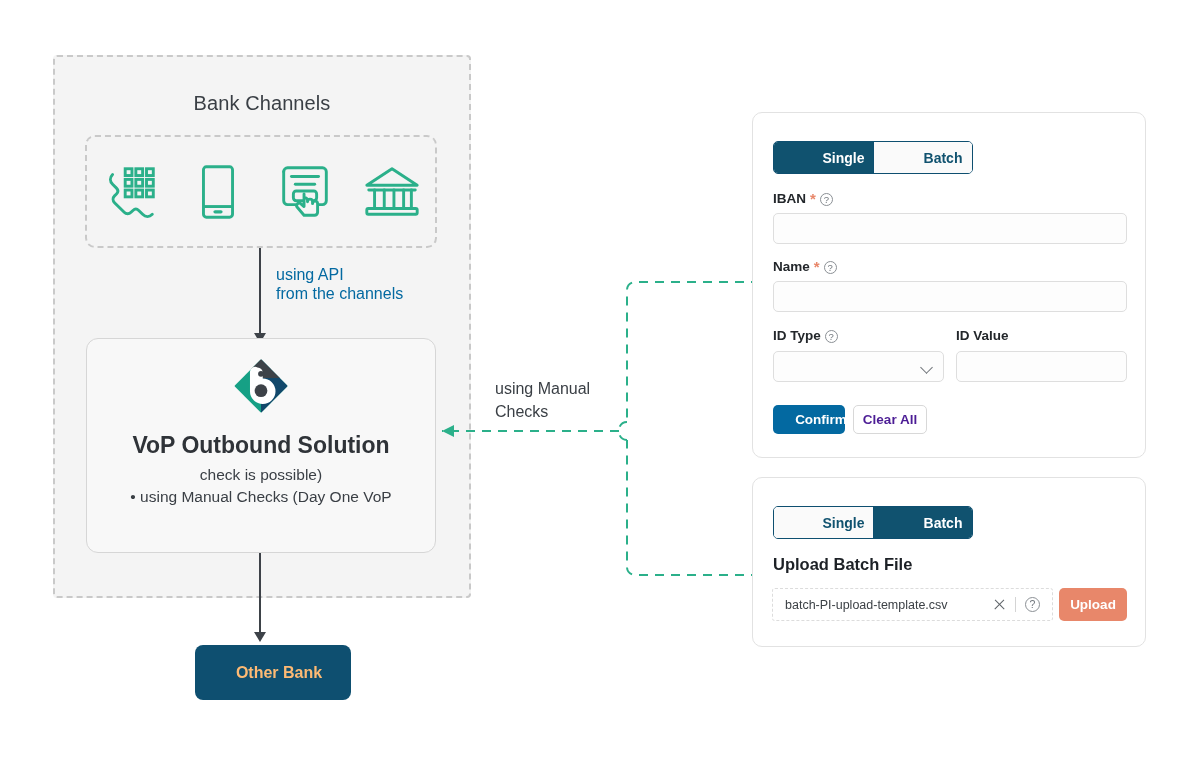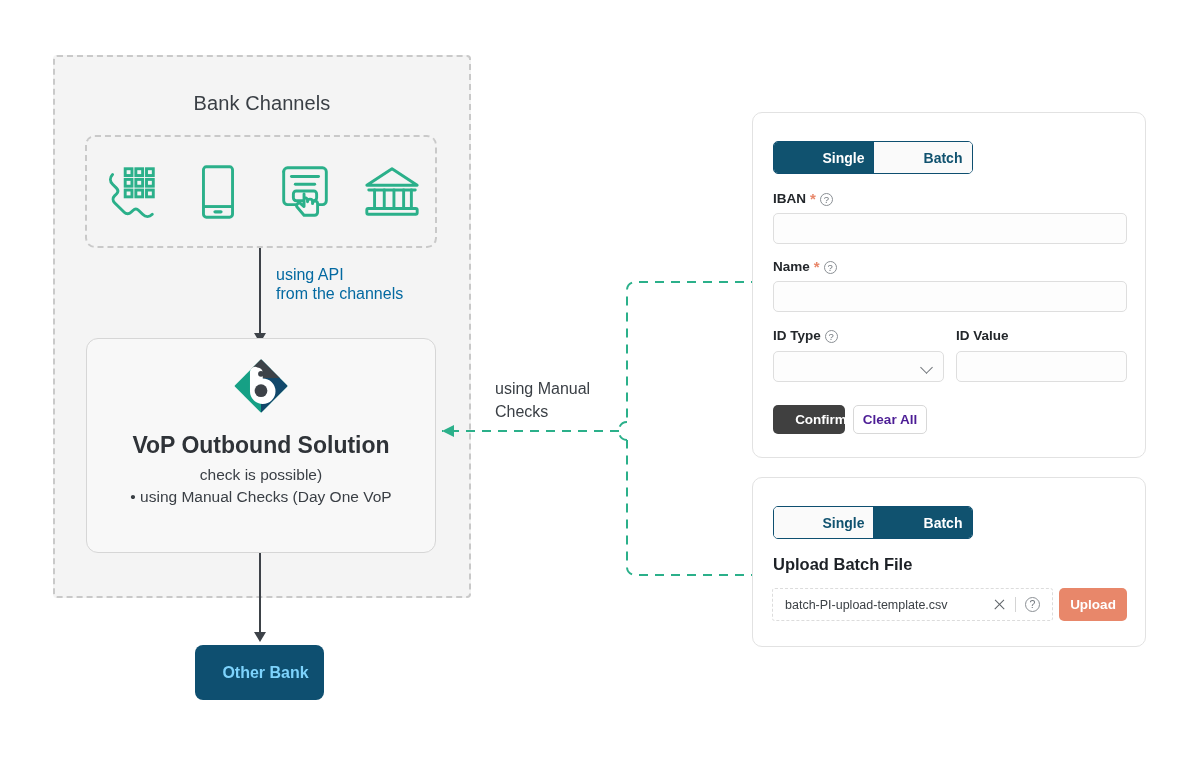--- a/index.html
+++ b/index.html
@@ -75,24 +75,24 @@
     position: absolute; left: 259px; top: 553px;
     width: 2px; height: 80px; background: #3d4248;
   }
   .arrow-v2::after {
     content: ""; position: absolute; left: -5px; bottom: -9px;
     border-left: 6px solid transparent; border-right: 6px solid transparent;
     border-top: 10px solid #3d4248;
   }
   .other-bank {
     position: absolute; left: 195px; top: 645px;
-    width: 129px; height: 55px;
+    width: 156px; height: 55px;
     background: #0e4f70; border-radius: 8px;
     display: flex; align-items: center; justify-content: center;
-    color: #7dd3fc; font-size: 16px; font-weight: bold; padding-left: 12px;
+    color: #fdba74; font-size: 16px; font-weight: bold; padding-left: 12px;
   }
 
   
   .conn-svg {
     position: absolute; left: 420px; top: 270px;
     width: 360px; height: 320px;
     pointer-events: none;
   }
   .label-manual {
     position: absolute; left: 495px; top: 377px;
@@ -160,21 +160,21 @@
     border-bottom: 1.6px solid #6e7378;
     transform: rotate(45deg);
   }
 
   .btn {
     position: absolute; height: 29px;
     display: flex; align-items: center; justify-content: center;
     font-size: 13.5px; font-weight: bold; border-radius: 5px;
     cursor: pointer;
   }
-  .btn-confirm { left: 20px; top: 292px; width: 72px; background: #404040; color: #fff; padding-left: 24px; }
+  .btn-confirm { left: 20px; top: 292px; width: 72px; background: #0369a1; color: #fff; padding-left: 24px; }
   .btn-clear   { left: 100px; top: 292px; width: 74px; background: #fff; color: #4c1d95; border: 1px solid #d8d8d8; }
 
   .upload-title {
     position: absolute; left: 20px; top: 77px;
     font-size: 16.5px; font-weight: bold; color: #1d2126;
   }
   .file-row {
     position: absolute; left: 19px; top: 110px;
     width: 281px; height: 33px;
     border: 1.5px dashed #dcdcdc; border-radius: 3px;

